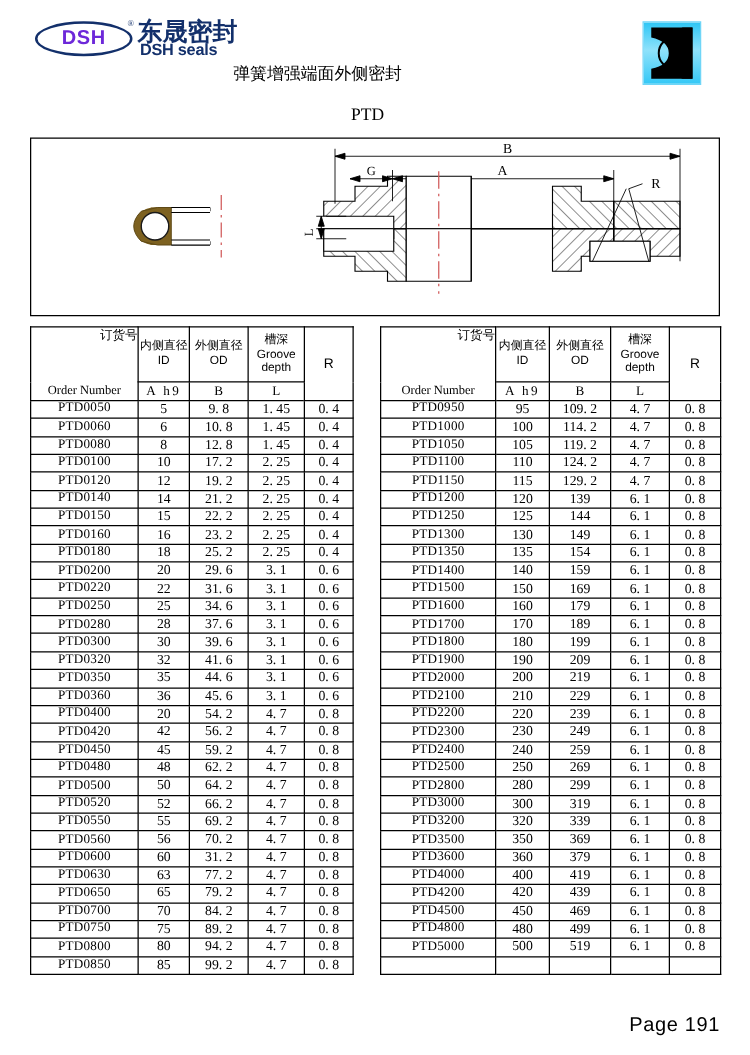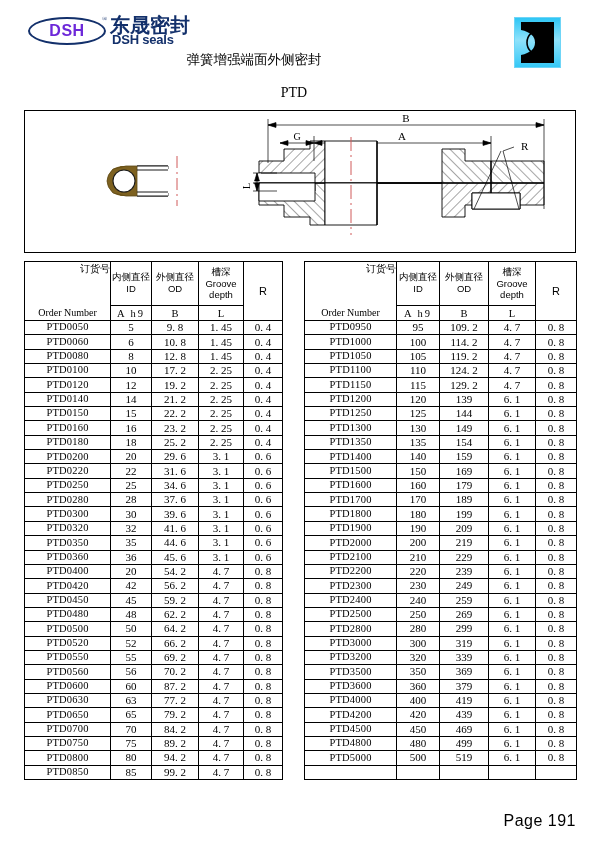--- a/index.html
+++ b/index.html
@@ -485,21 +485,21 @@
           <tr>
             <td class="part">PTD0560</td>
             <td>56</td>
             <td>70. 2</td>
             <td>4. 7</td>
             <td>0. 8</td>
           </tr>
           <tr>
             <td class="part">PTD0600</td>
             <td>60</td>
-            <td>87. 2</td>
+            <td>31. 2</td>
             <td>4. 7</td>
             <td>0. 8</td>
           </tr>
           <tr>
             <td class="part">PTD0630</td>
             <td>63</td>
             <td>77. 2</td>
             <td>4. 7</td>
             <td>0. 8</td>
           </tr>

